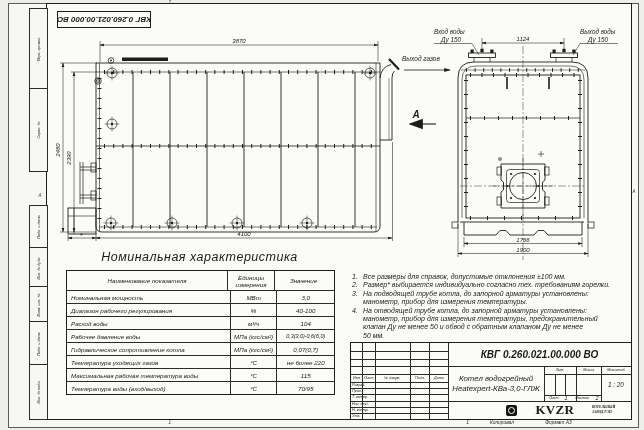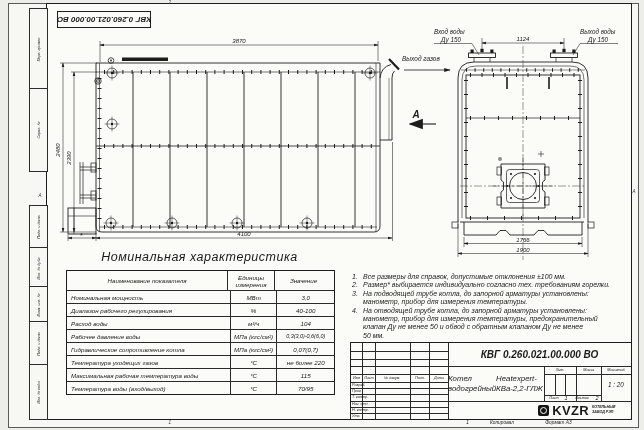--- a/index.html
+++ b/index.html
@@ -28,21 +28,21 @@
   .note-text{flex:1;white-space:pre-wrap;}
   
   .stamp{left:350px;top:342px;width:280px;height:76px;border:1.3px solid #1d1d1d;background:#fbfbf8;}
   .vl{position:absolute;width:.7px;background:#2a2a2a;}
   .hl{position:absolute;height:.7px;background:#2a2a2a;}
   .scell{position:absolute;display:flex;align-items:center;justify-content:center;font-style:italic;}
   .micro{font-size:6px;transform:scale(.62);transform-origin:center center;white-space:nowrap;}
   .microL{font-size:6px;transform:scale(.62);transform-origin:0 50%;white-space:nowrap;}
   .zone{font-size:6px;transform:scale(.75);transform-origin:center;font-style:italic;color:#333;}
   .botlbl{font-size:6px;transform:scale(.8);transform-origin:center;font-style:italic;color:#222;white-space:nowrap;}
-  .logo-row{display:flex;align-items:center;justify-content:flex-end;gap:3px;padding-right:4px;}
+  .logo-row{display:flex;align-items:center;justify-content:flex-end;gap:18px;padding-right:4px;font-family:Liberation Serif, serif;}
   .gear{width:11px;height:11px;background:#141414;border-radius:2px;display:flex;align-items:center;justify-content:center;}
   .gear i{display:block;width:5px;height:5px;border:1.4px solid #fbfbf8;border-radius:50%;}
   .kvzr{font-size:13px;font-weight:bold;letter-spacing:.3px;font-style:normal;}
   .logosub{display:flex;flex-direction:column;line-height:5px;}
   .logosub span{font-size:6px;transform:scale(.6);transform-origin:0 50%;font-weight:bold;font-style:italic;white-space:nowrap;}
   svg text{font-family:"Liberation Sans",sans-serif;font-style:italic;fill:#1a1a1a;}
 </style>
 </head>
 <body>
 
@@ -383,23 +383,23 @@
     </div>
   <div class="scell" style="left:1px;top:63.8px;width:23px;height:6.2px;justify-content:flex-start;">
       <span class="microL">Н. контр.</span>
     </div>
   <div class="scell" style="left:1px;top:70px;width:23px;height:6px;justify-content:flex-start;">
       <span class="microL">Утв.</span>
     </div>
 
   <div class="scell" style="left:97px;top:0;width:183px;height:23px;font-size:10px;font-weight:600;">КВГ 0.260.021.00.000 ВО</div>
 
-  <div class="scell" style="left:97px;top:23px;width:96px;height:35px;flex-direction:row;font-size:7.8px;line-height:10px;">
+  <div class="scell" style="left:97px;top:23px;width:96px;height:35px;flex-direction:column;font-size:7.8px;line-height:10px;">
     <div>Котел водогрейный</div>
-    <div>Heatexpert-КВа-2,2-ГЛЖ</div>
+    <div>Heatexpert-КВа-3,0-ГЛЖ</div>
   </div>
 
   <div class="scell" style="left:193px;top:23px;width:32px;height:8px;">
       <span class="micro">Лит.</span>
     </div>
   <div class="scell" style="left:225px;top:23px;width:25px;height:8px;">
       <span class="micro">Масса</span>
     </div>
   <div class="scell" style="left:250px;top:23px;width:30px;height:8px;">
       <span class="micro">Масштаб</span>

